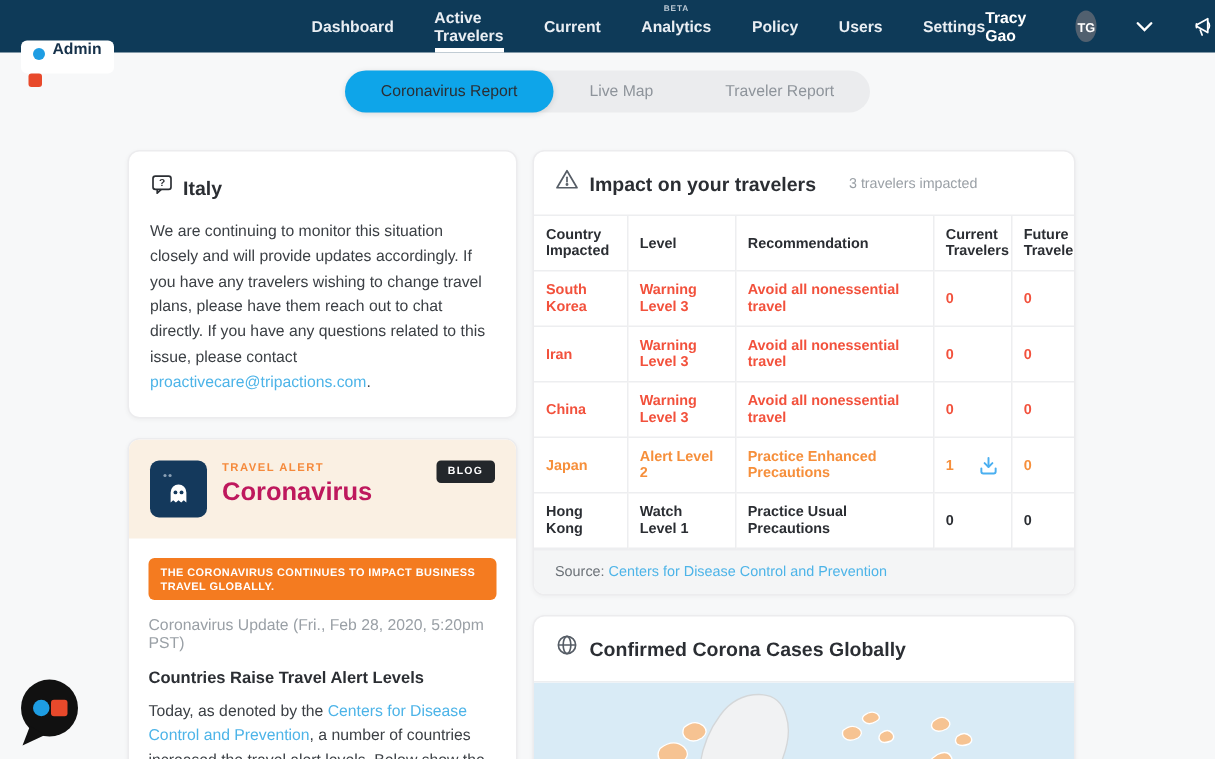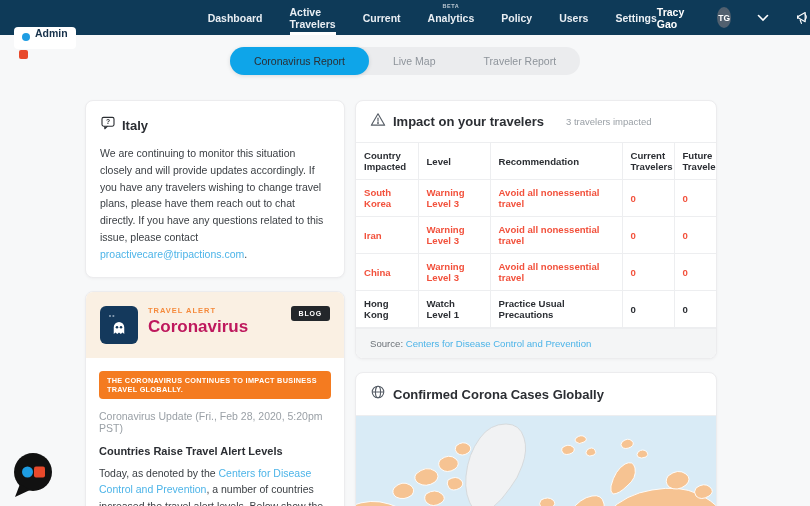--- a/index.html
+++ b/index.html
@@ -254,20 +254,42 @@
                 <span>0</span>
               </span>
             </td>
             <td class="sev-red">
               <span class="count-cell">
                 <span>0</span>
               </span>
             </td>
           </tr>
           <tr>
+            <td class="sev-orange">Japan</td>
+            <td class="sev-orange">Alert Level 2</td>
+            <td class="sev-orange">Practice Enhanced Precautions</td>
+            <td class="sev-orange">
+              <span class="count-cell">
+                <span>1</span>
+                <span class="dl-icon">
+                  <svg width="14" height="13" viewBox="0 0 16 15" fill="none" stroke="#4aaff0" stroke-width="1.5" stroke-linecap="round" stroke-linejoin="round">
+                    <path d="M8 1.5 v6.5"></path>
+                    <path d="M5 5.5 L8 8.5 L11 5.5"></path>
+                    <path d="M2.5 9.5 v2.5 a1.5 1.5 0 0 0 1.5 1.5 h8 a1.5 1.5 0 0 0 1.5 -1.5 V9.5"></path>
+                  </svg>
+                </span>
+              </span>
+            </td>
+            <td class="sev-orange">
+              <span class="count-cell">
+                <span>0</span>
+              </span>
+            </td>
+          </tr>
+          <tr>
             <td>Hong Kong</td>
             <td>Watch Level 1</td>
             <td>Practice Usual Precautions</td>
             <td>
               <span class="count-cell">
                 <span>0</span>
               </span>
             </td>
             <td>
               <span class="count-cell">

